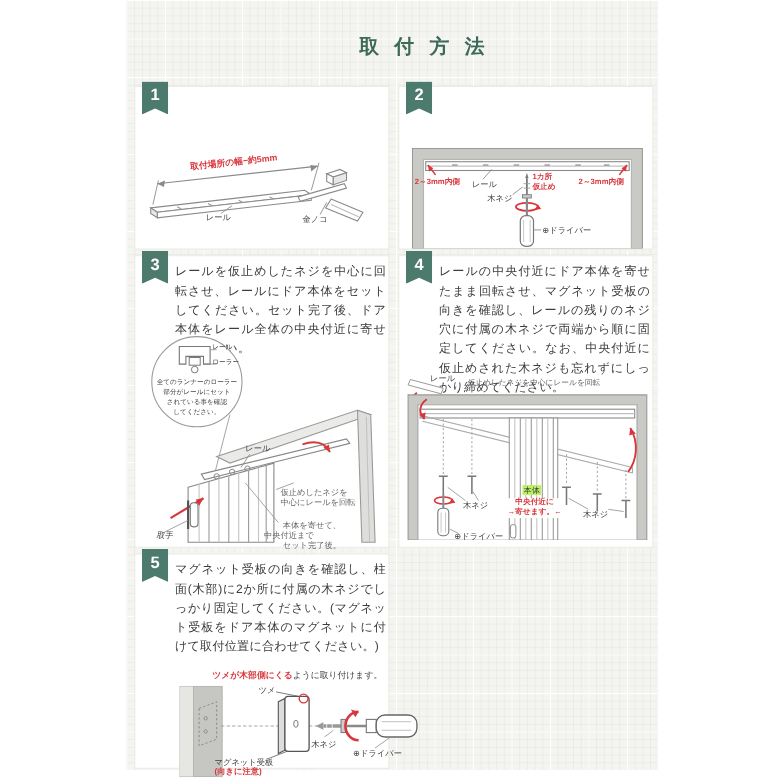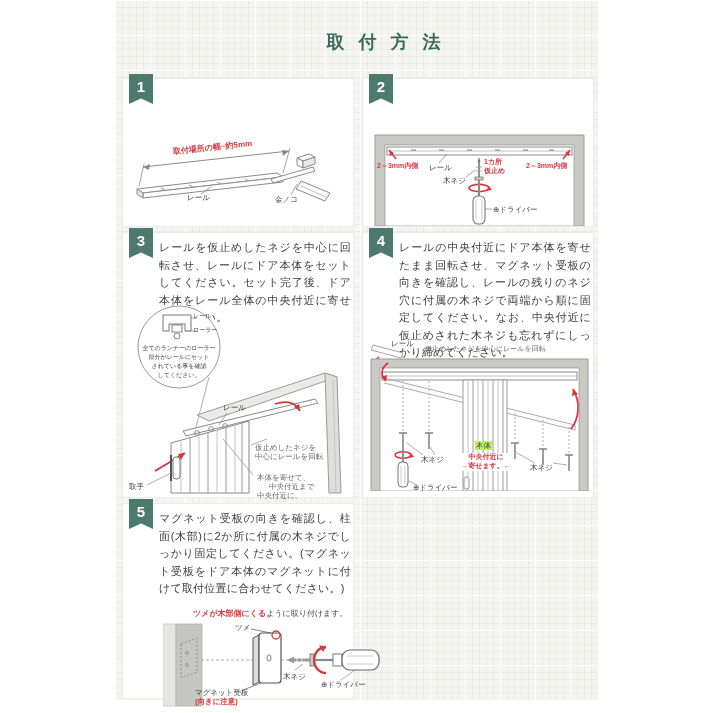--- a/index.html
+++ b/index.html
@@ -206,23 +206,23 @@
       <div class="lbl tiny dark" style="left:66px;top:8px;">レール</div>
       <div class="lbl tiny dark" style="left:66px;top:22px;">ローラー</div>
       <div class="lbl tiny dark c" style="left:14px;top:40px;width:76px;">全てのランナーのローラー</div>
       <div class="lbl tiny dark c" style="left:14px;top:49px;width:76px;">部分がレールにセット</div>
       <div class="lbl tiny dark c" style="left:14px;top:58px;width:76px;">されている事を確認</div>
       <div class="lbl tiny dark c" style="left:14px;top:67px;width:76px;">してください。</div>
       <div class="lbl dark" style="left:96px;top:98px;">レール</div>
       <div class="lbl" style="left:128px;top:138px;color:#666;">仮止めしたネジを</div>
       <div class="lbl" style="left:128px;top:147px;color:#666;">中心にレールを回転</div>
       <div class="lbl" style="left:130px;top:168px;color:#666;">本体を寄せて、</div>
-      <div class="lbl" style="left:142px;top:177px;color:#666;">中央付近まで</div>
-      <div class="lbl" style="left:130px;top:186px;color:#666;">中央付近に。</div>
-      <div class="lbl dark" style="left:2px;top:177px;">取手</div>
+      <div class="lbl" style="left:113px;top:177px;color:#666;">中央付近まで</div>
+      <div class="lbl" style="left:130px;top:186px;color:#666;">セット完了後。</div>
+      <div class="lbl dark" style="left:15px;top:177px;font-style:italic;">取手</div>
     </div>
   </section>
 
   <section class="card card4">
     <div class="badge">4</div>
     <p class="step-text">レールの中央付近にドア本体を寄せたまま回転させ、マグネット受板の向きを確認し、レールの残りのネジ穴に付属の木ネジで両端から順に固定してください。なお、中央付近に仮止めされた木ネジも忘れずにしっかり締めてください。</p>
     <div class="ill ill4">
       <svg width="225" height="150" viewBox="0 0 225 150">
 
         <polygon points="6,4 36,12 34,17 4,9" fill="#ffffff" stroke="#9a9a98" stroke-width="0.9"></polygon>

